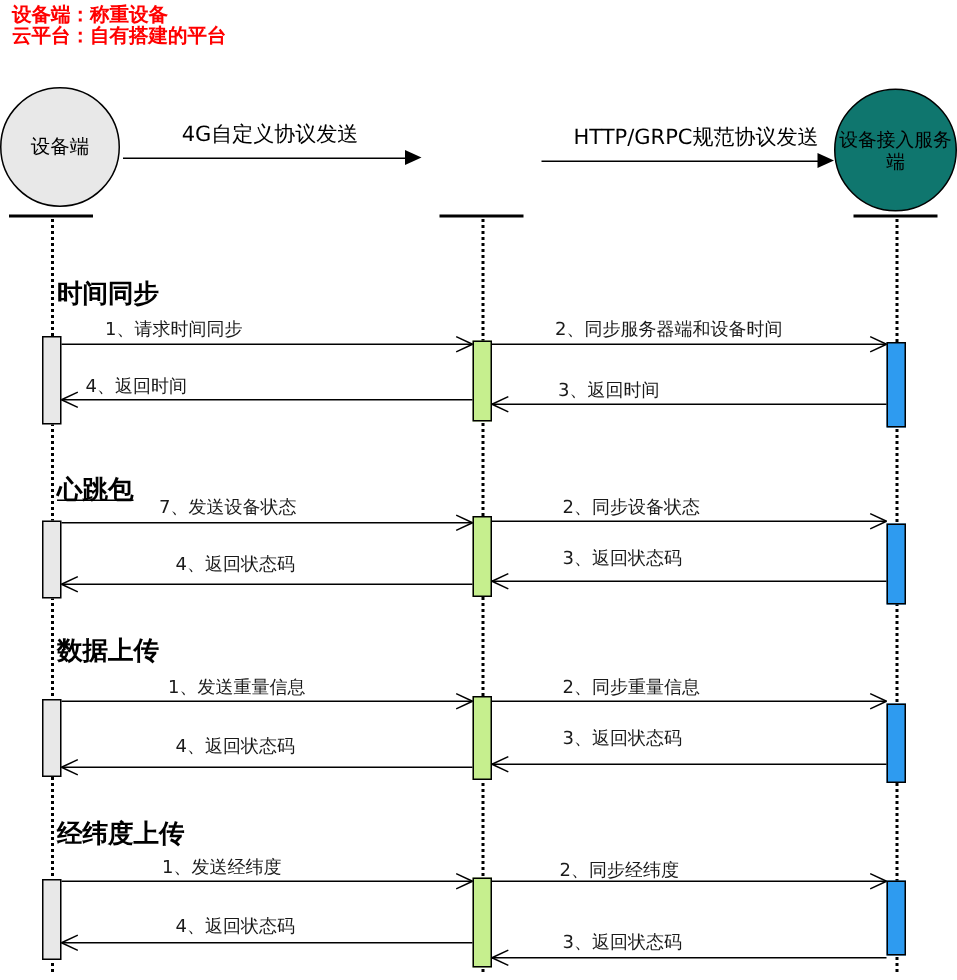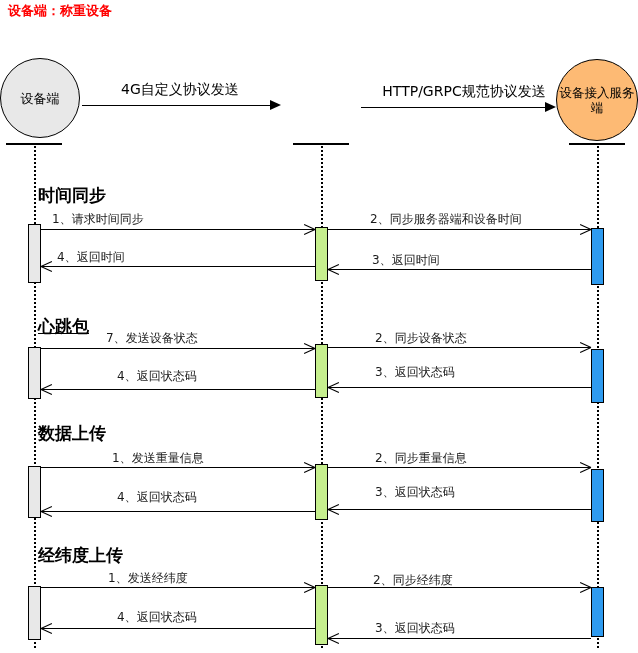--- a/index.html
+++ b/index.html
@@ -26,33 +26,34 @@
   .mlabel{position:absolute;font-size:12px;white-space:nowrap;color:#1a1a1a;}
   .sectitle{position:absolute;font-weight:bold;font-size:17px;white-space:nowrap;}
   .toplabel{position:absolute;font-size:14px;white-space:nowrap;transform:translateX(-50%);}
 </style>
 </head>
 <body>
 
 <div id="canvas">
 
   <div class="note" style="top:4px;">设备端：称重设备</div>
+  <div class="note" style="top:18px;">云平台：自有搭建的平台</div>
 
   <div class="lifeline" style="left:34px;top:146px;height:502px;"></div>
   <div class="lifeline" style="left:321px;top:146px;height:502px;"></div>
   <div class="lifeline" style="left:597px;top:146px;height:502px;"></div>
 
   <div class="ground" style="left:6px;top:143px;width:56px;"></div>
   <div class="ground" style="left:293px;top:143px;width:56px;"></div>
   <div class="ground" style="left:569px;top:143px;width:56px;"></div>
 
   <div class="circle" style="left:0px;top:58px;width:80px;height:80px;background:#e8e8e8;">
     <span class="clabel">设备端</span>
   </div>
-  <div class="circle" style="left:556px;top:59px;width:82px;height:82px;background:#fdba74;font-size:12.5px;">
+  <div class="circle" style="left:556px;top:59px;width:82px;height:82px;background:#0f766e;font-size:12.5px;">
     <span class="clabel">设备接入服务端</span>
   </div>
 
   <div>
     <div class="toplabel" style="left:180px;top:81px;">4G自定义协议发送</div>
     <div class="mline" style="left:82px;top:105px;width:189px;"></div>
     <div class="fhead" style="left:270px;top:100px;"></div>
   </div>
   <div>
     <div class="toplabel" style="left:464px;top:83px;">HTTP/GRPC规范协议发送</div>
@@ -60,21 +61,21 @@
     <div class="fhead" style="left:545px;top:102px;"></div>
   </div>
 
   <div>
     <div class="sectitle" style="left:38px;top:184px;">时间同步</div>
 
     <div class="bar gray" style="left:28px;top:224px;height:59px;"></div>
     <div class="bar green" style="left:315px;top:227px;height:54px;"></div>
     <div class="bar blue" style="left:591px;top:228px;height:57px;"></div>
 
-    <div class="mlabel" style="left:52px;top:211px;">1、请求时间同步</div>
+    <div class="mlabel" style="left:70px;top:211px;">1、请求时间同步</div>
     <div class="mline" style="left:41px;top:229px;width:274px;"></div>
     <div class="ah r1" style="left:303px;top:229px;"></div>
     <div class="ah r2" style="left:303px;top:229px;"></div>
 
     <div class="mlabel" style="left:370px;top:211px;">2、同步服务器端和设备时间</div>
     <div class="mline" style="left:328px;top:229px;width:263px;"></div>
     <div class="ah r1" style="left:579px;top:229px;"></div>
     <div class="ah r2" style="left:579px;top:229px;"></div>
 
     <div class="mlabel" style="left:57px;top:249px;">4、返回时间</div>

